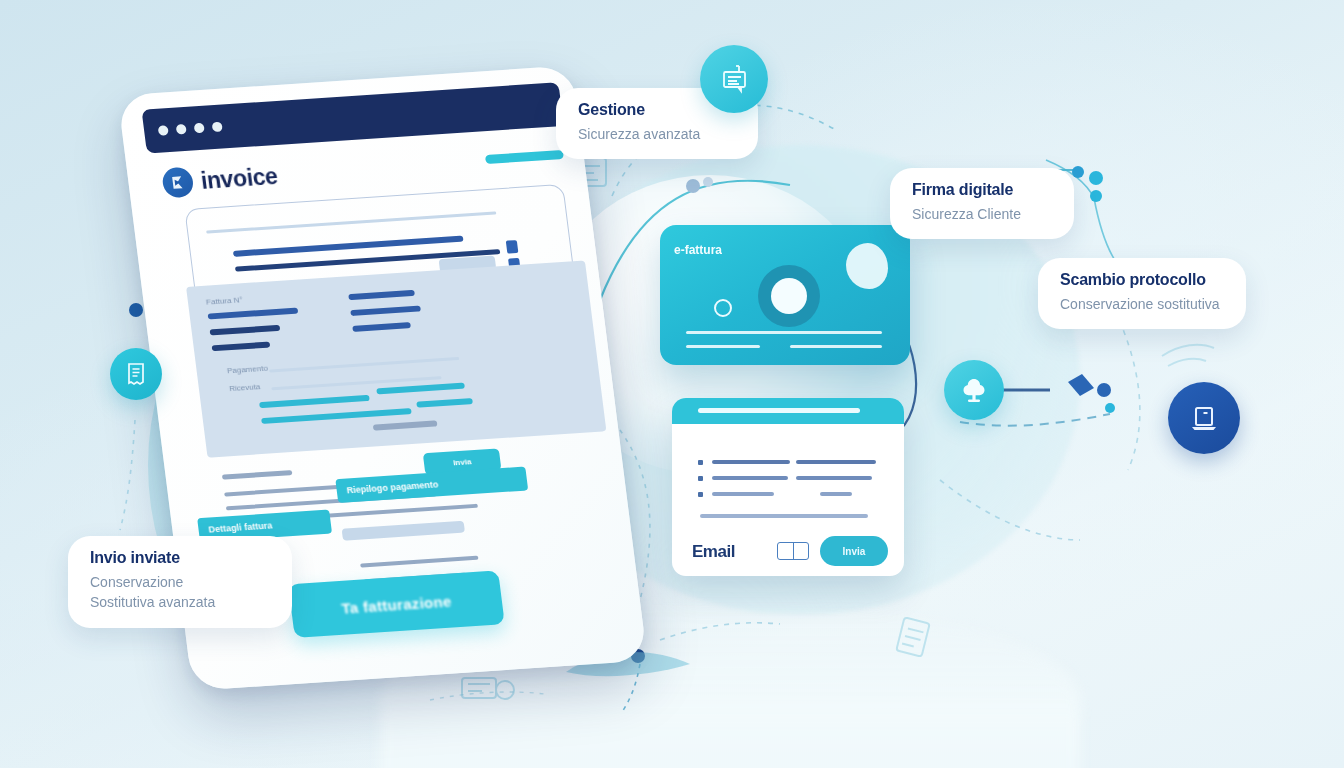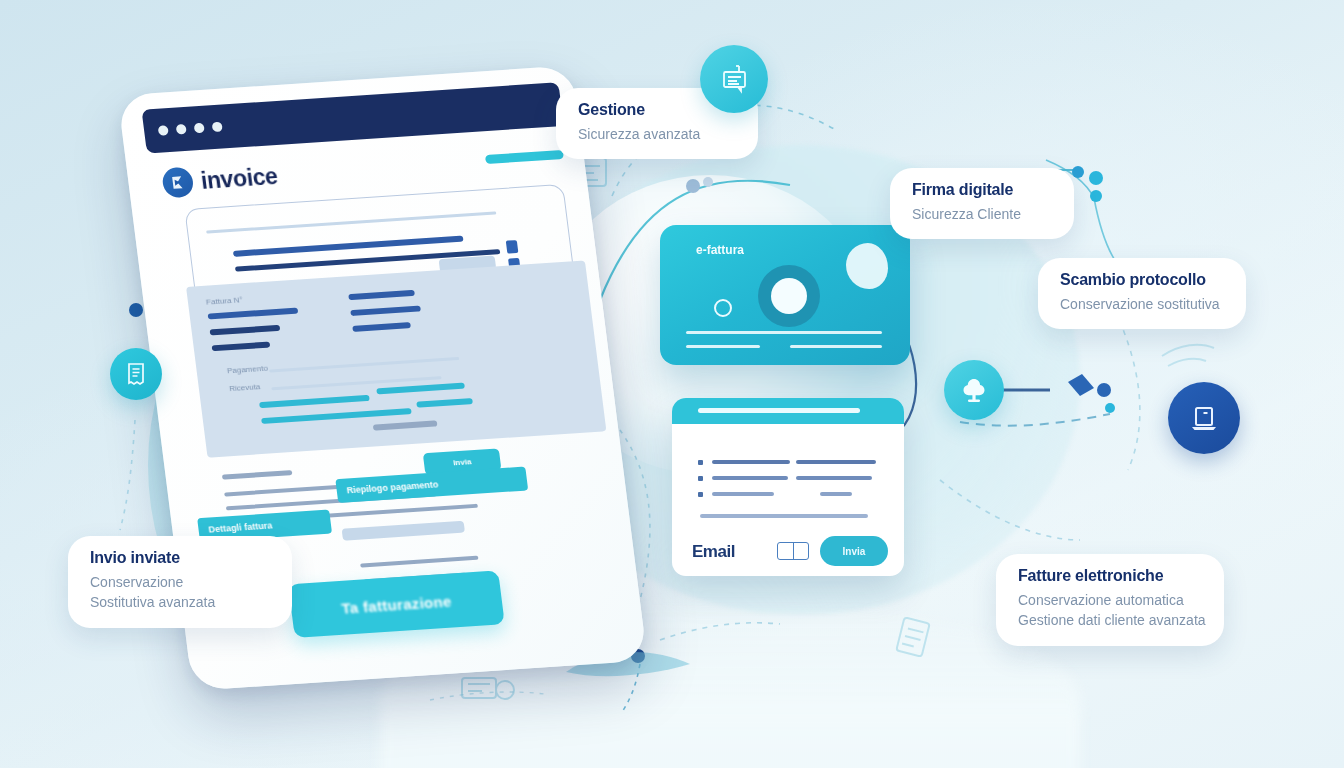--- a/index.html
+++ b/index.html
@@ -119,21 +119,21 @@
 
   
   .credit-card{
     position:absolute;left:660px;top:225px;width:250px;height:140px;
     border-radius:16px;
     background:linear-gradient(150deg,#2fc9dd 0%, #23b6d2 48%, #1fa6c6 100%);
     box-shadow:0 18px 34px rgba(31,120,160,.26);
     overflow:hidden;
   }
   .cc-label{
-    position:absolute;left:36px;top:18px;color:#f2fdff;font-size:12px;font-weight:bold;
+    position:absolute;left:14px;top:18px;color:#f2fdff;font-size:12px;font-weight:bold;
     filter:blur(.6px);
   }
   .cc-blob{
     position:absolute;right:22px;top:18px;width:42px;height:46px;
     background:#f0fbfd;opacity:.92;
     border-radius:52% 48% 45% 55%/48% 55% 45% 52%;
   }
   .cc-ring{
     position:absolute;left:98px;top:40px;width:62px;height:62px;border-radius:50%;
     background:#1f93b2;display:flex;align-items:center;justify-content:center;
@@ -416,25 +416,20 @@
     <div class="c-sub">Conservazione sostitutiva</div>
   </div>
 
   <div class="callout" style="left:68px;top:500px;width:180px;">
     <div class="c-title">Invio inviate</div>
     <div class="c-sub">Conservazione</div>
     <div class="c-sub">Sostitutiva avanzata</div>
   </div>
 
 
-  <div class="callout" style="left:996px;top:518px;width:184px;">
-    <div class="c-title">Fatture elettroniche</div>
-    <div class="c-sub">Conservazione automatica</div>
-    <div class="c-sub">Gestione dati cliente avanzata</div>
-  </div>
 
   <div class="circ teal" style="left:110px;top:348px;width:52px;height:52px;">
     <svg width="26" height="26" viewBox="0 0 26 26" fill="none" stroke="#f0fcff" stroke-width="1.7">
       <path d="M6 3 h14 v18 l-3 2 -3 -2 -3 2 -3 -2 -2 1 Z"></path>
       <path d="M9.5 8 h7 M9.5 11.5 h7 M9.5 15 h5"></path>
     </svg>
   </div>
 
   <div class="circ teal2" style="left:944px;top:360px;width:60px;height:60px;">
     <svg width="30" height="30" viewBox="0 0 30 30" fill="#f2fdff">

